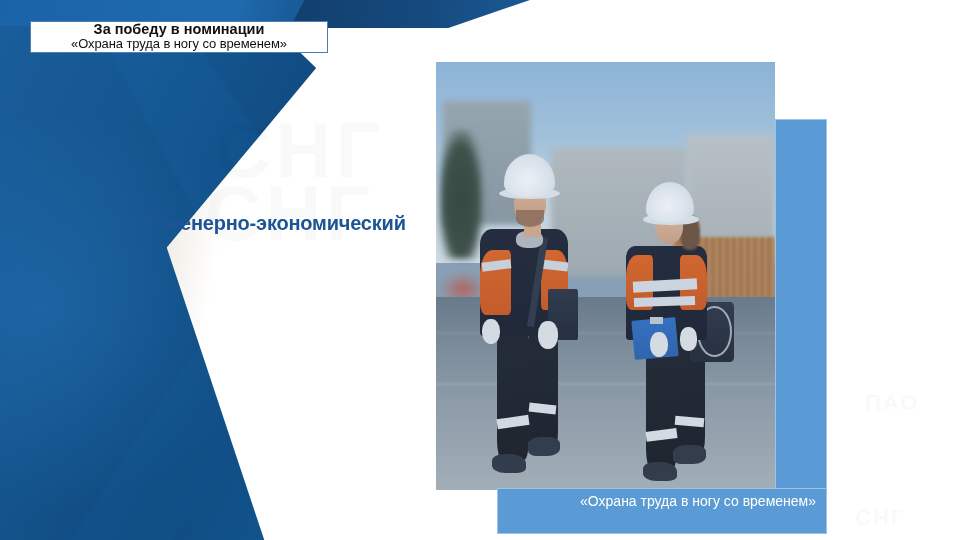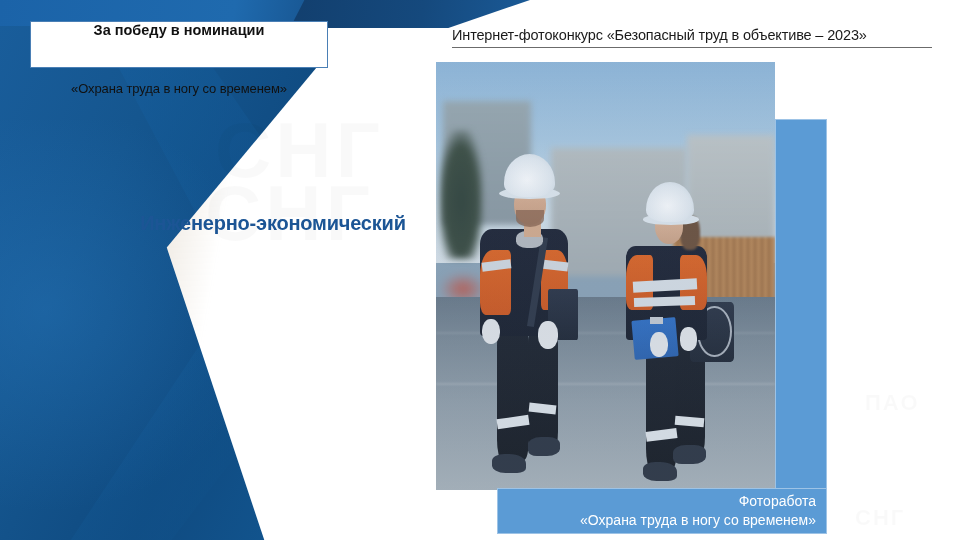--- a/index.html
+++ b/index.html
@@ -83,30 +83,29 @@
   }
   .wm-a { left: 215px; top: 105px; font-size: 78px; }
   .wm-b { left: 205px; top: 168px; font-size: 78px; }
   .wm-c { left: 865px; top: 390px; font-size: 22px; letter-spacing: 2px;}
   .wm-d { left: 855px; top: 505px; font-size: 22px; letter-spacing: 2px;}
 
   
   #nomination-box {
     position: absolute;
     left: 30px; top: 21px;
-    width: 298px; height: 47px;
+    width: 298px; height: 32px;
     background: #ffffff;
     border: 1px solid #4a7fb5;
     box-sizing: border-box;
     display: flex;
     flex-direction: column;
     align-items: center;
-    justify-content: space-between;
+    justify-content: flex-end;
     line-height: 1.12;
-    gap: 44px;
   }
   #nomination-box .line1 {
     font-size: 14.5px;
     font-weight: bold;
     color: #111111;
     white-space: nowrap;
   }
   #nomination-box .line2 {
     font-size: 13px;
     font-weight: normal;
@@ -470,24 +469,20 @@
     <div class="watermark wm-b">СНГ</div>
     <div class="watermark wm-c">ПАО</div>
     <div class="watermark wm-d">СНГ</div>
   </div>
 
   <div id="nomination-box">
     <div class="line1">За победу в номинации</div>
     <div class="line2">«Охрана труда в ногу со временем»</div>
   </div>
 
-  <div id="contest-header">
-    <div class="htext">Интернет-фотоконкурс «Безопасный труд в объективе – 2023»</div>
-    <div class="hrule"></div>
-  </div>
 
   <div id="org-name">
     <div>Инженерно-экономический</div>
   </div>
 
   <div id="right-panel"></div>
 
   <div id="photo">
     <div class="ph ph-sky"></div>
     <div class="ph ph-bldg-left"></div>
@@ -541,17 +536,16 @@
     <div class="ph w2-glove-r"></div>
     <div class="ph w2-hair"></div>
     <div class="ph w2-face"></div>
     <div class="ph w2-brim"></div>
     <div class="ph w2-helmet"></div>
 
     <div class="ph ph-haze"></div>
   </div>
 
   <div id="photo-caption">
-    <div class="cap1">Фоторабота</div>
     <div class="cap2">«Охрана труда в ногу со временем»</div>
   </div>
 
 </div>
 
 </body></html>

